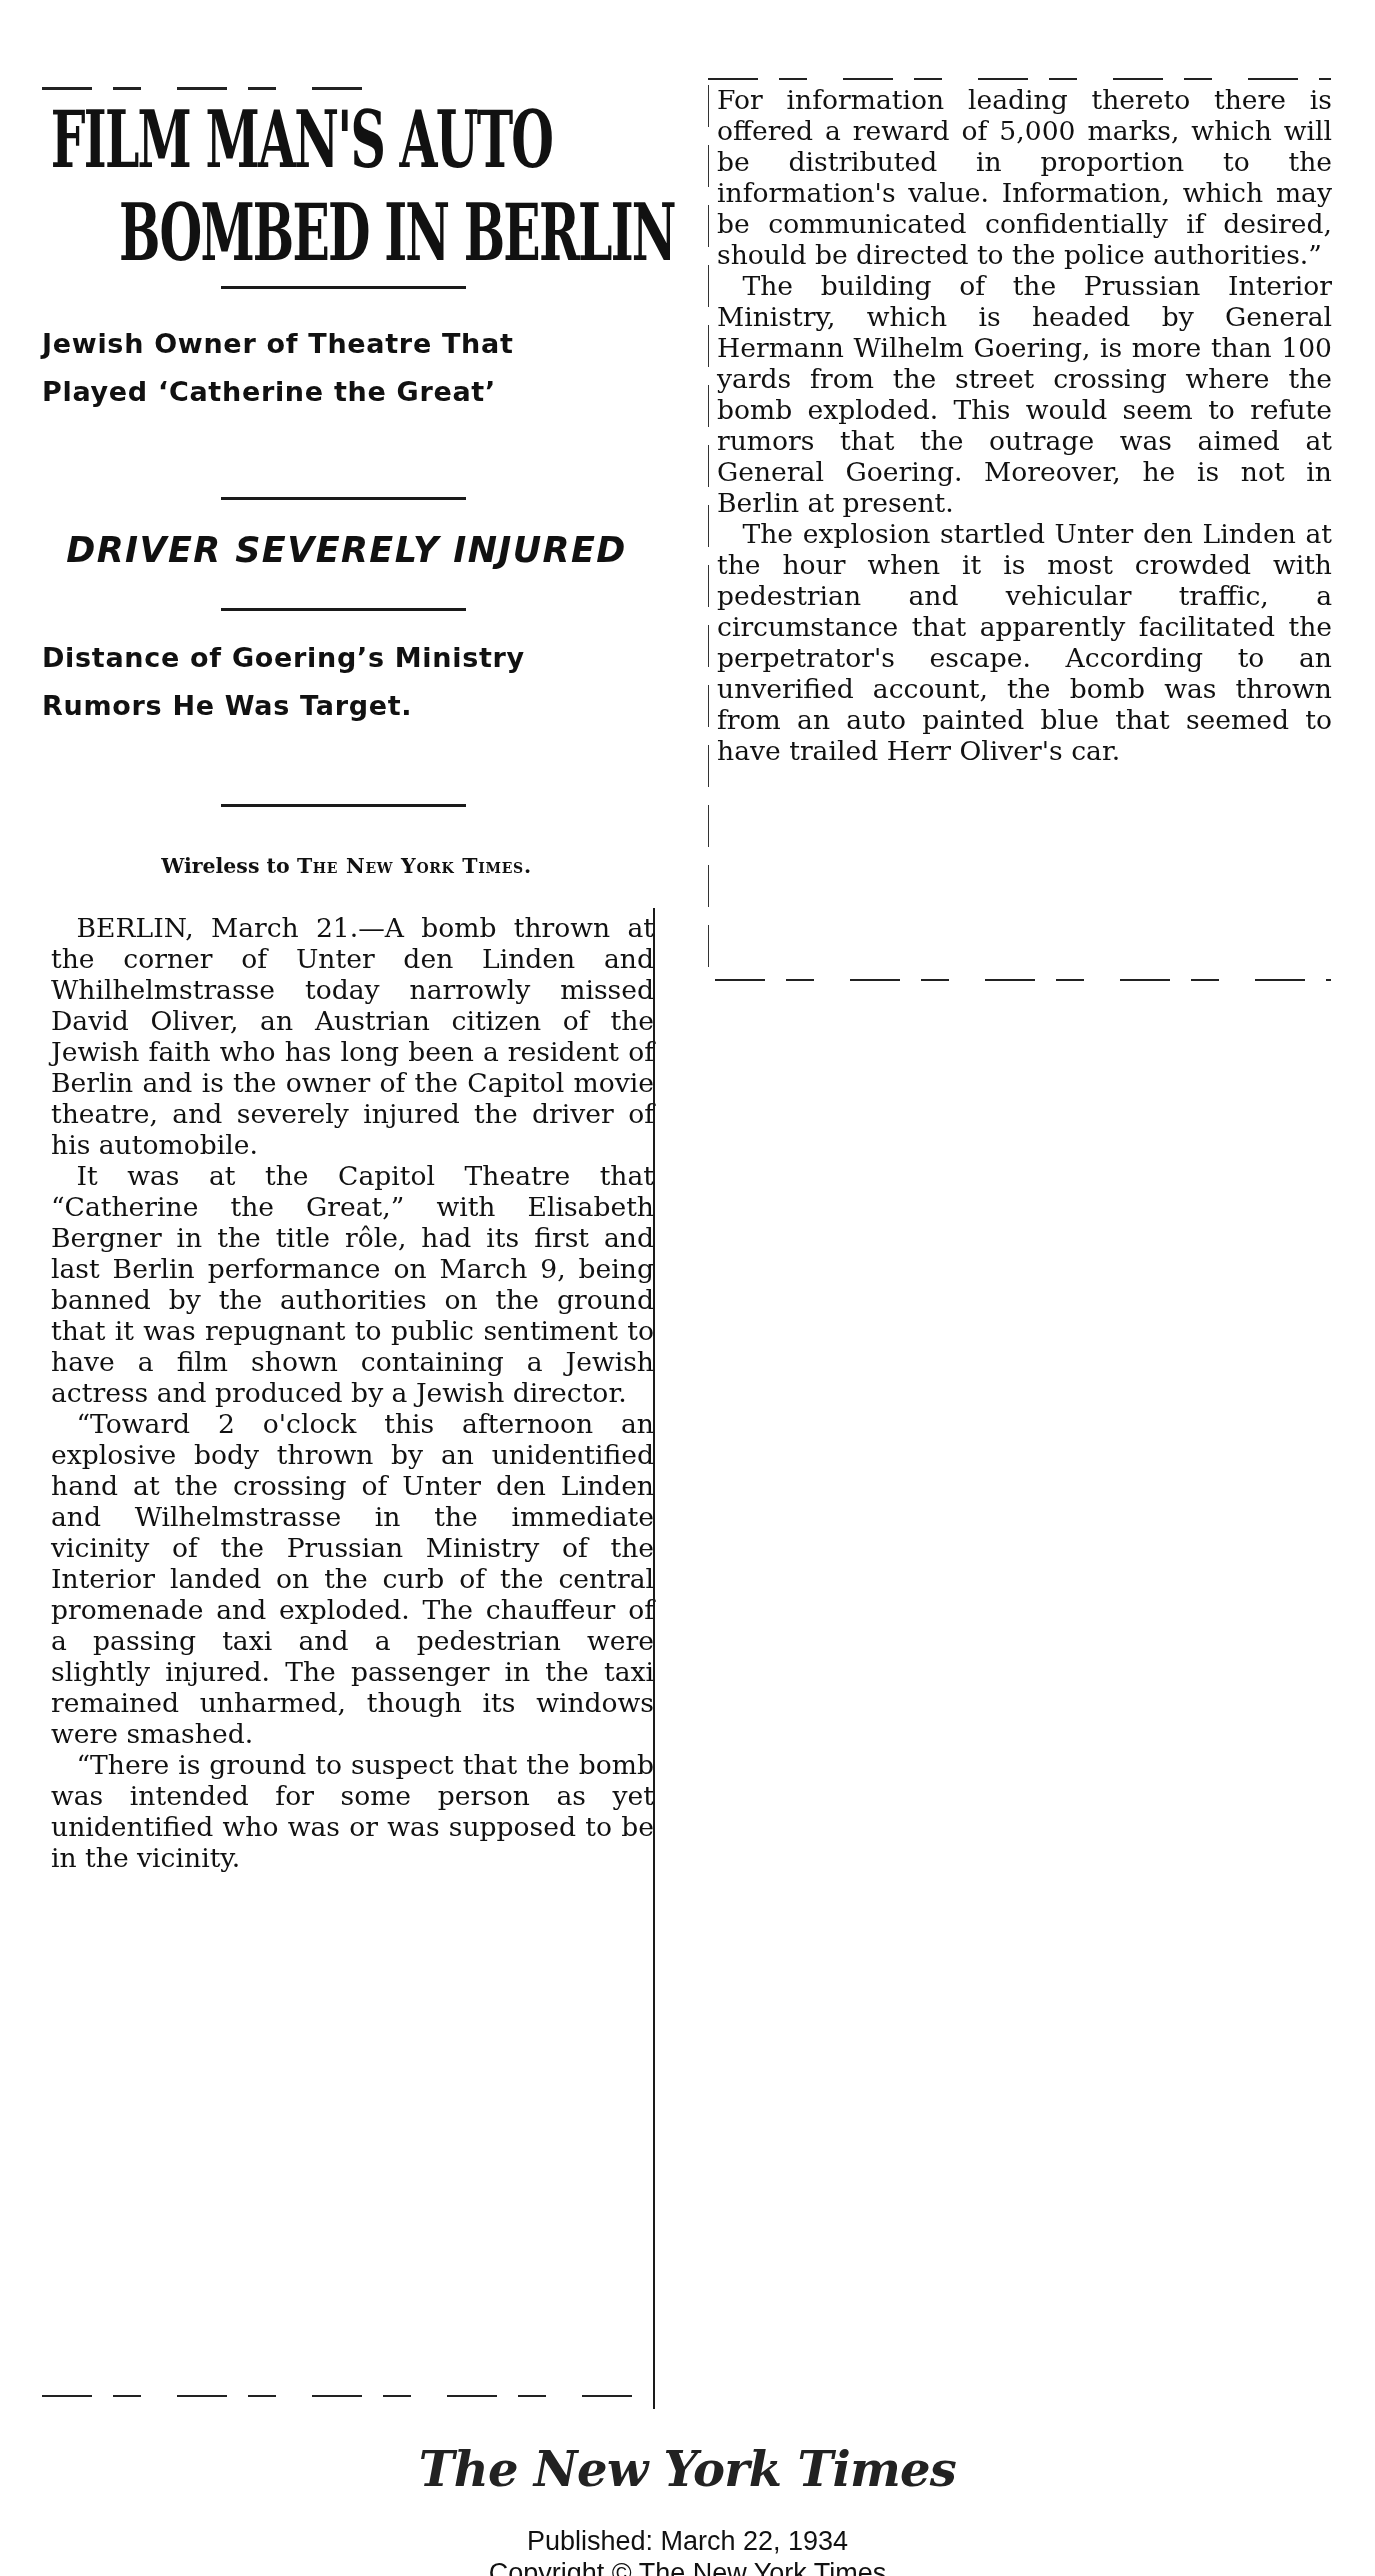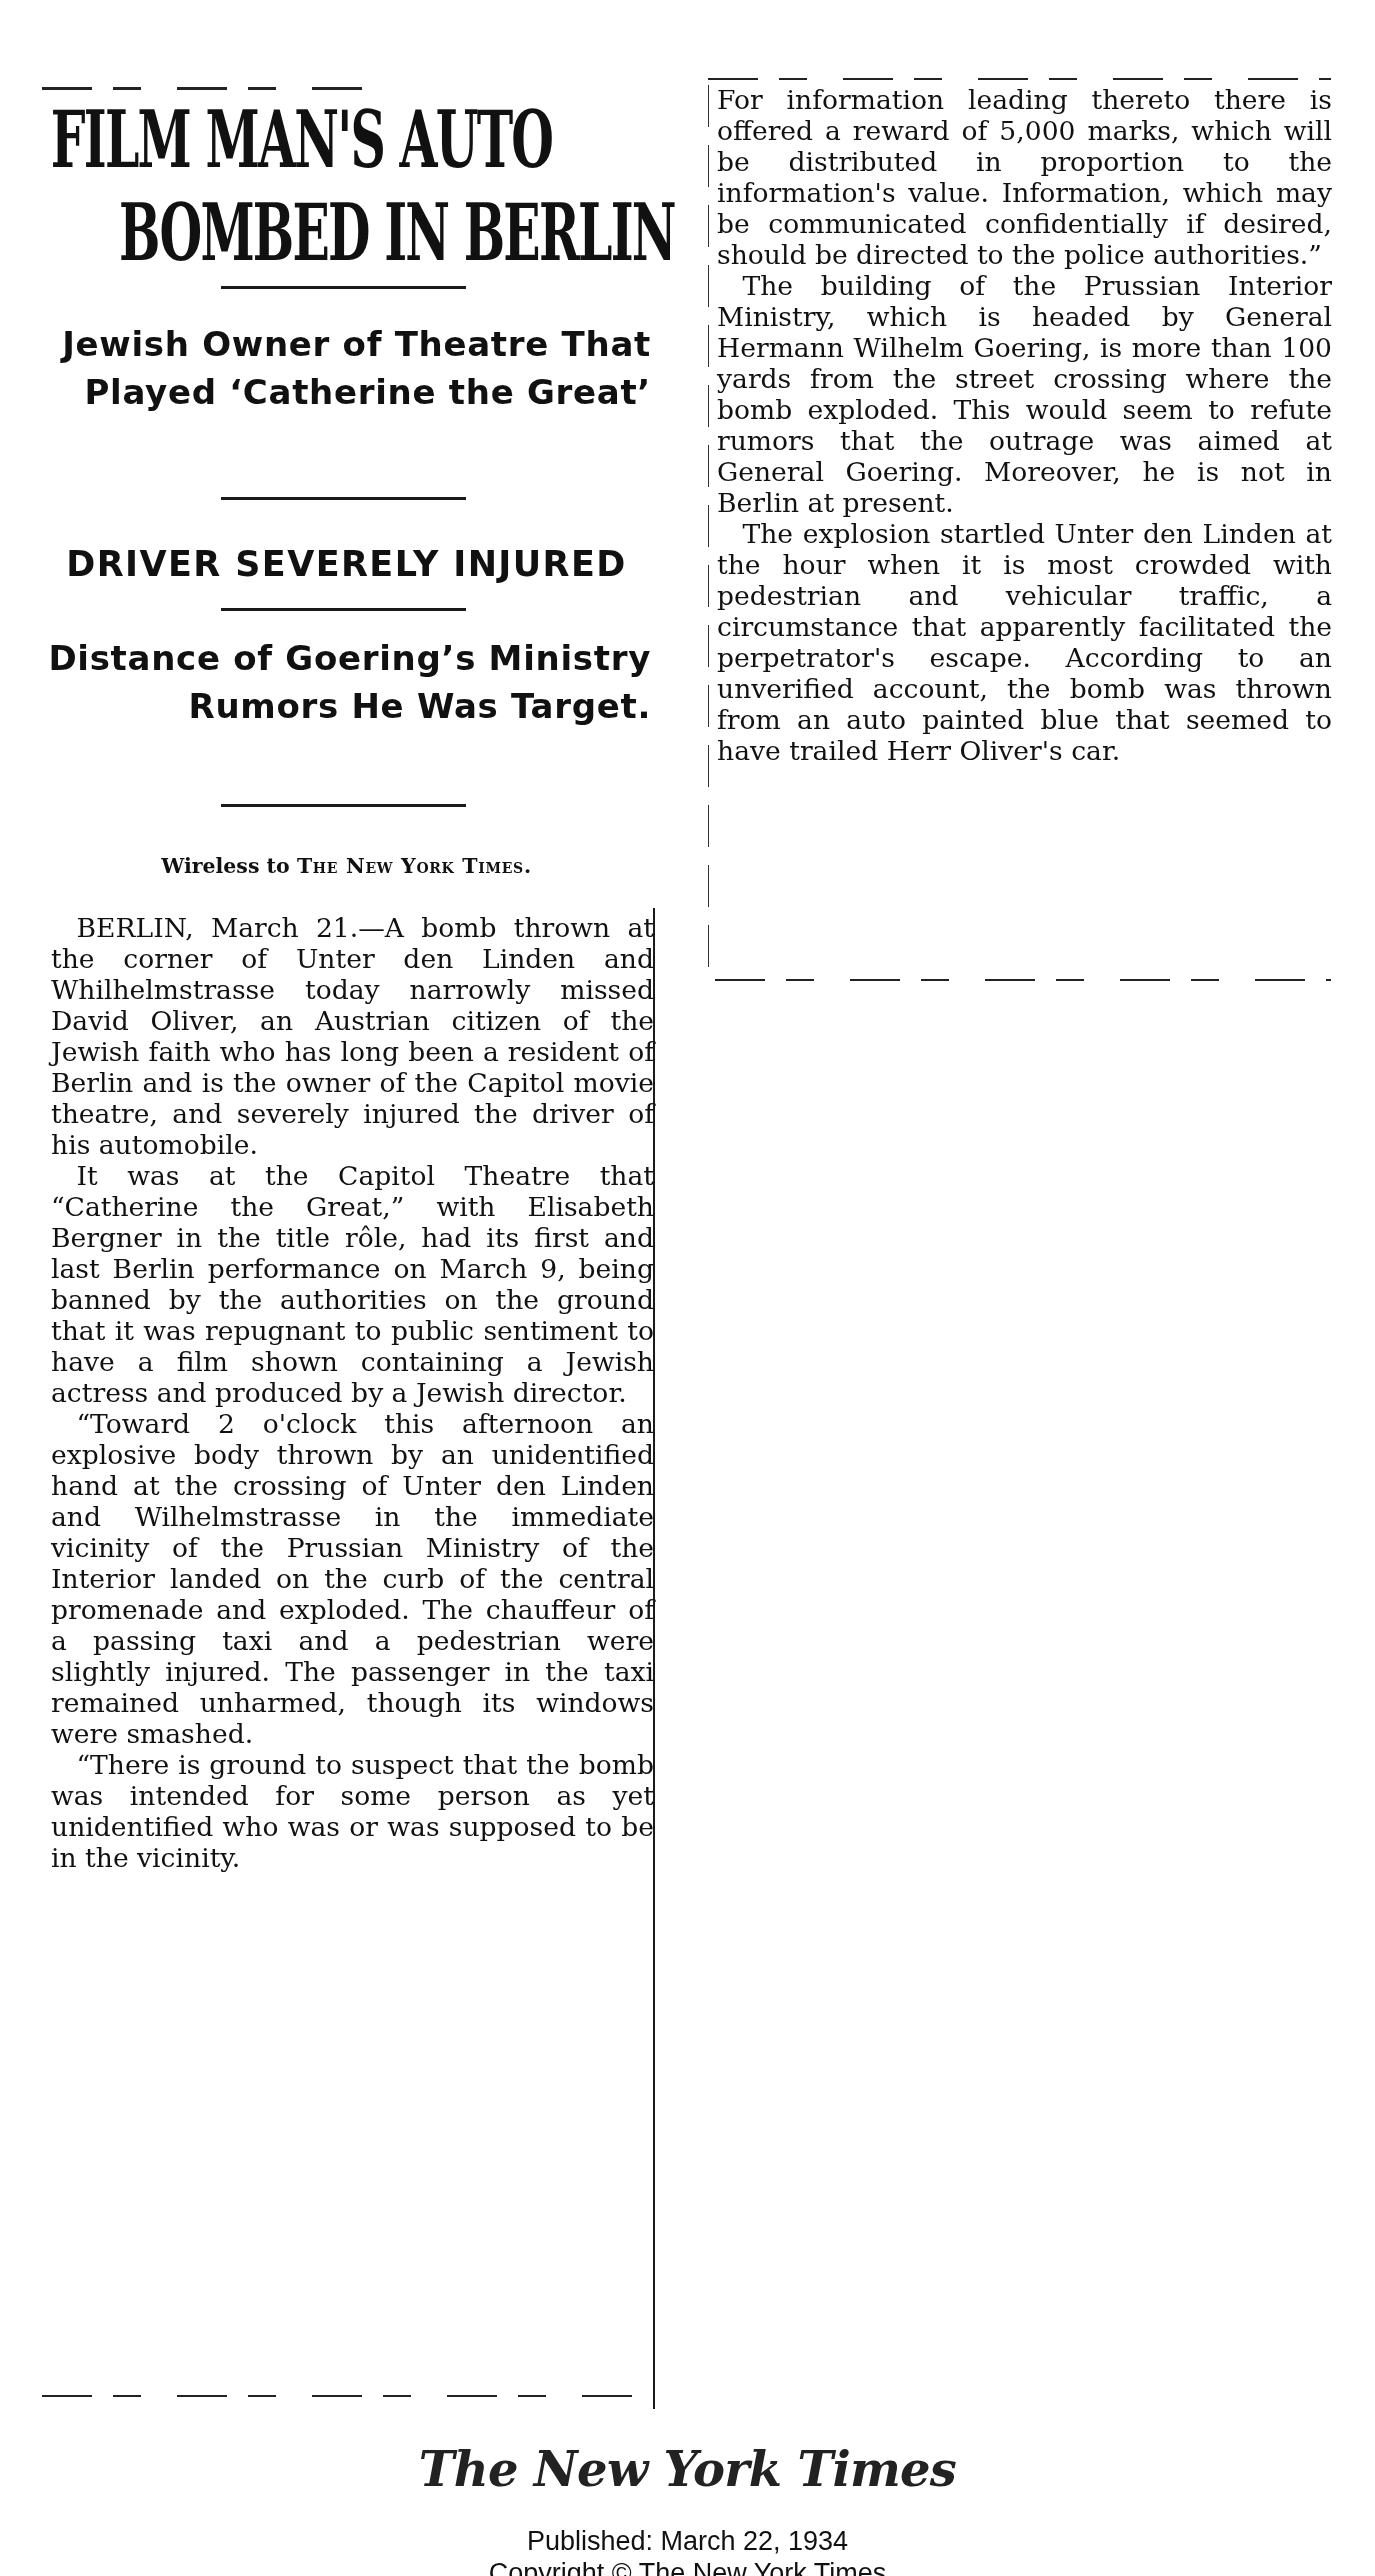--- a/index.html
+++ b/index.html
@@ -13,23 +13,23 @@
     position: absolute; left: 42px; width: 609px; top: 93px;
     font-family: "DejaVu Serif", serif; font-weight: bold;
     font-size: 79px; line-height: 93px; letter-spacing: -2.8px;
     transform: scaleX(0.62); transform-origin: left top;
     white-space: nowrap;
   }
   .headline-main .l1 { display: block; margin-left: 14px; }
   .headline-main .l2 { display: block; margin-left: 124px; }
 
   .deck {
-    position: absolute; left: 42px; width: 609px; text-align: right;
+    position: absolute; left: 42px; width: 609px; text-align: left;
     font-family: "DejaVu Sans", sans-serif; font-weight: bold;
-    font-size: 34px; line-height: 48px; letter-spacing: 0.7px;
+    font-size: 27px; line-height: 48px; letter-spacing: 0.7px;
   }
   .deck-caps {
     position: absolute; left: 42px; width: 609px; text-align: center;
     font-family: "DejaVu Sans", sans-serif; font-weight: bold;
     font-size: 35px; letter-spacing: 1.4px;
   }
   .credit {
     position: absolute; left: 42px; width: 609px; text-align: center;
     font-family: "DejaVu Serif", serif; font-weight: bold; font-size: 20.5px;
   }
@@ -69,21 +69,21 @@
 
 <div class="rule" style="left:221px; top:286px; width:245px;"></div>
 
 <div class="deck" style="top:320px;">
   <div>Jewish Owner of Theatre That</div>
   <div>Played ‘Catherine the Great’</div>
 </div>
 
 <div class="rule" style="left:221px; top:497px; width:245px;"></div>
 
-<div class="deck-caps" style="top:544px;">DRIVER SEVERELY INJURED</div>
+<div class="deck-caps" style="top:530px;font-style:italic;">DRIVER SEVERELY INJURED</div>
 
 <div class="rule" style="left:221px; top:608px; width:245px;"></div>
 
 <div class="deck" style="top:634px;">
   <div>Distance of Goering’s Ministry</div>
   <div>Rumors He Was Target.</div>
 </div>
 
 <div class="rule" style="left:221px; top:804px; width:245px;"></div>
 

